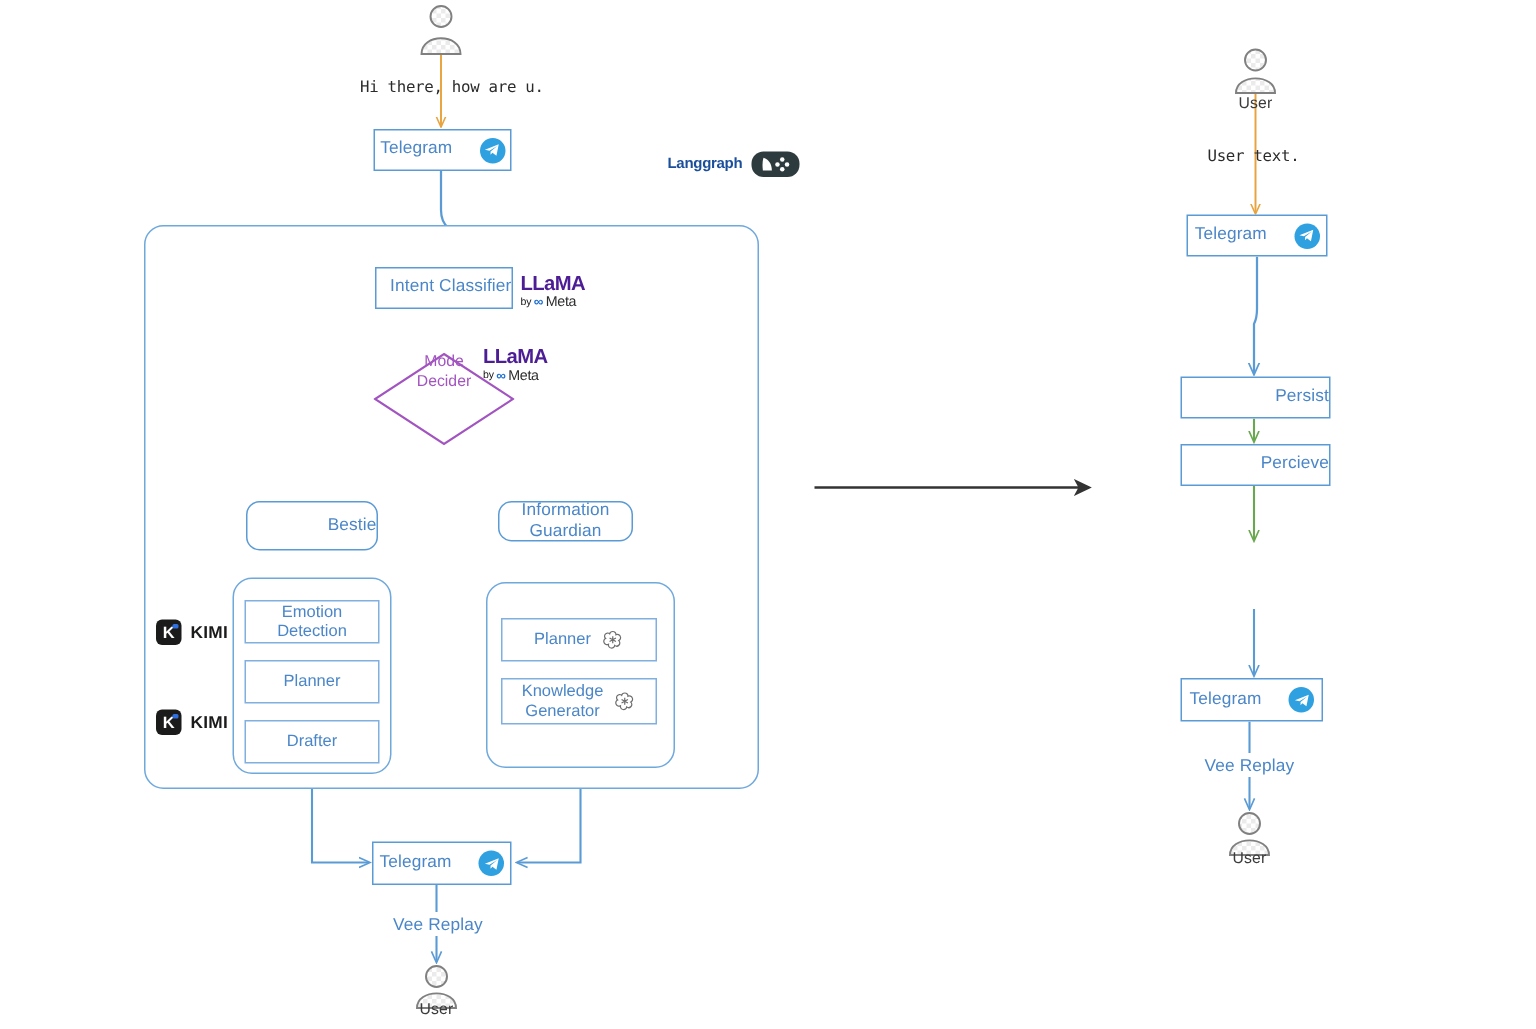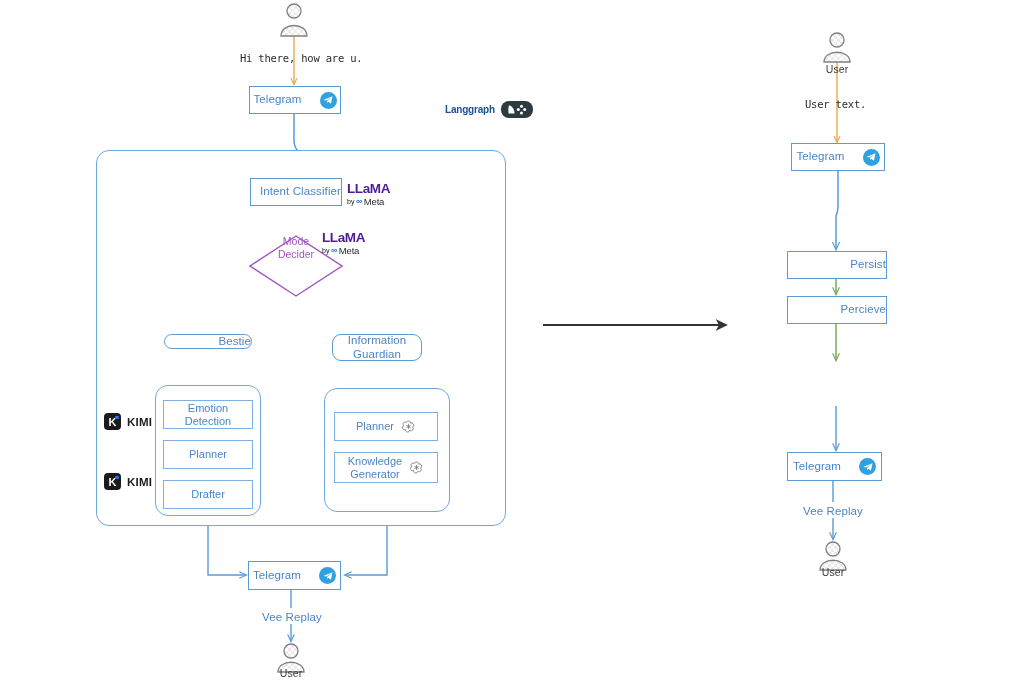--- a/index.html
+++ b/index.html
@@ -339,21 +339,21 @@
 
   <div class="llama" style="left:322px; top:231px;">
     <div class="l1">LLaMA</div>
     <div class="l2">
       <span style="font-size:7px">by</span>
       <span class="meta-inf">∞</span>
       <span class="meta-word">Meta</span>
     </div>
   </div>
 
-  <div class="node node-rounded" style="left:164px; top:334px; width:88px; height:15px;">
+  <div class="node node-rounded" style="left:164px; top:334px; width:88px; height:33px;">
     <span>Bestie</span>
   </div>
 
   <div class="node node-rounded" style="left:332px; top:334px; width:90px; height:27px;">
     <span>Information Guardian</span>
   </div>
 
   <div class="node node-group" style="left:155px; top:385px; width:106px; height:131px;"></div>
   <div class="sub-node" style="left:163px; top:400px; width:90px; height:29px;">
     <span>Emotion Detection</span>

